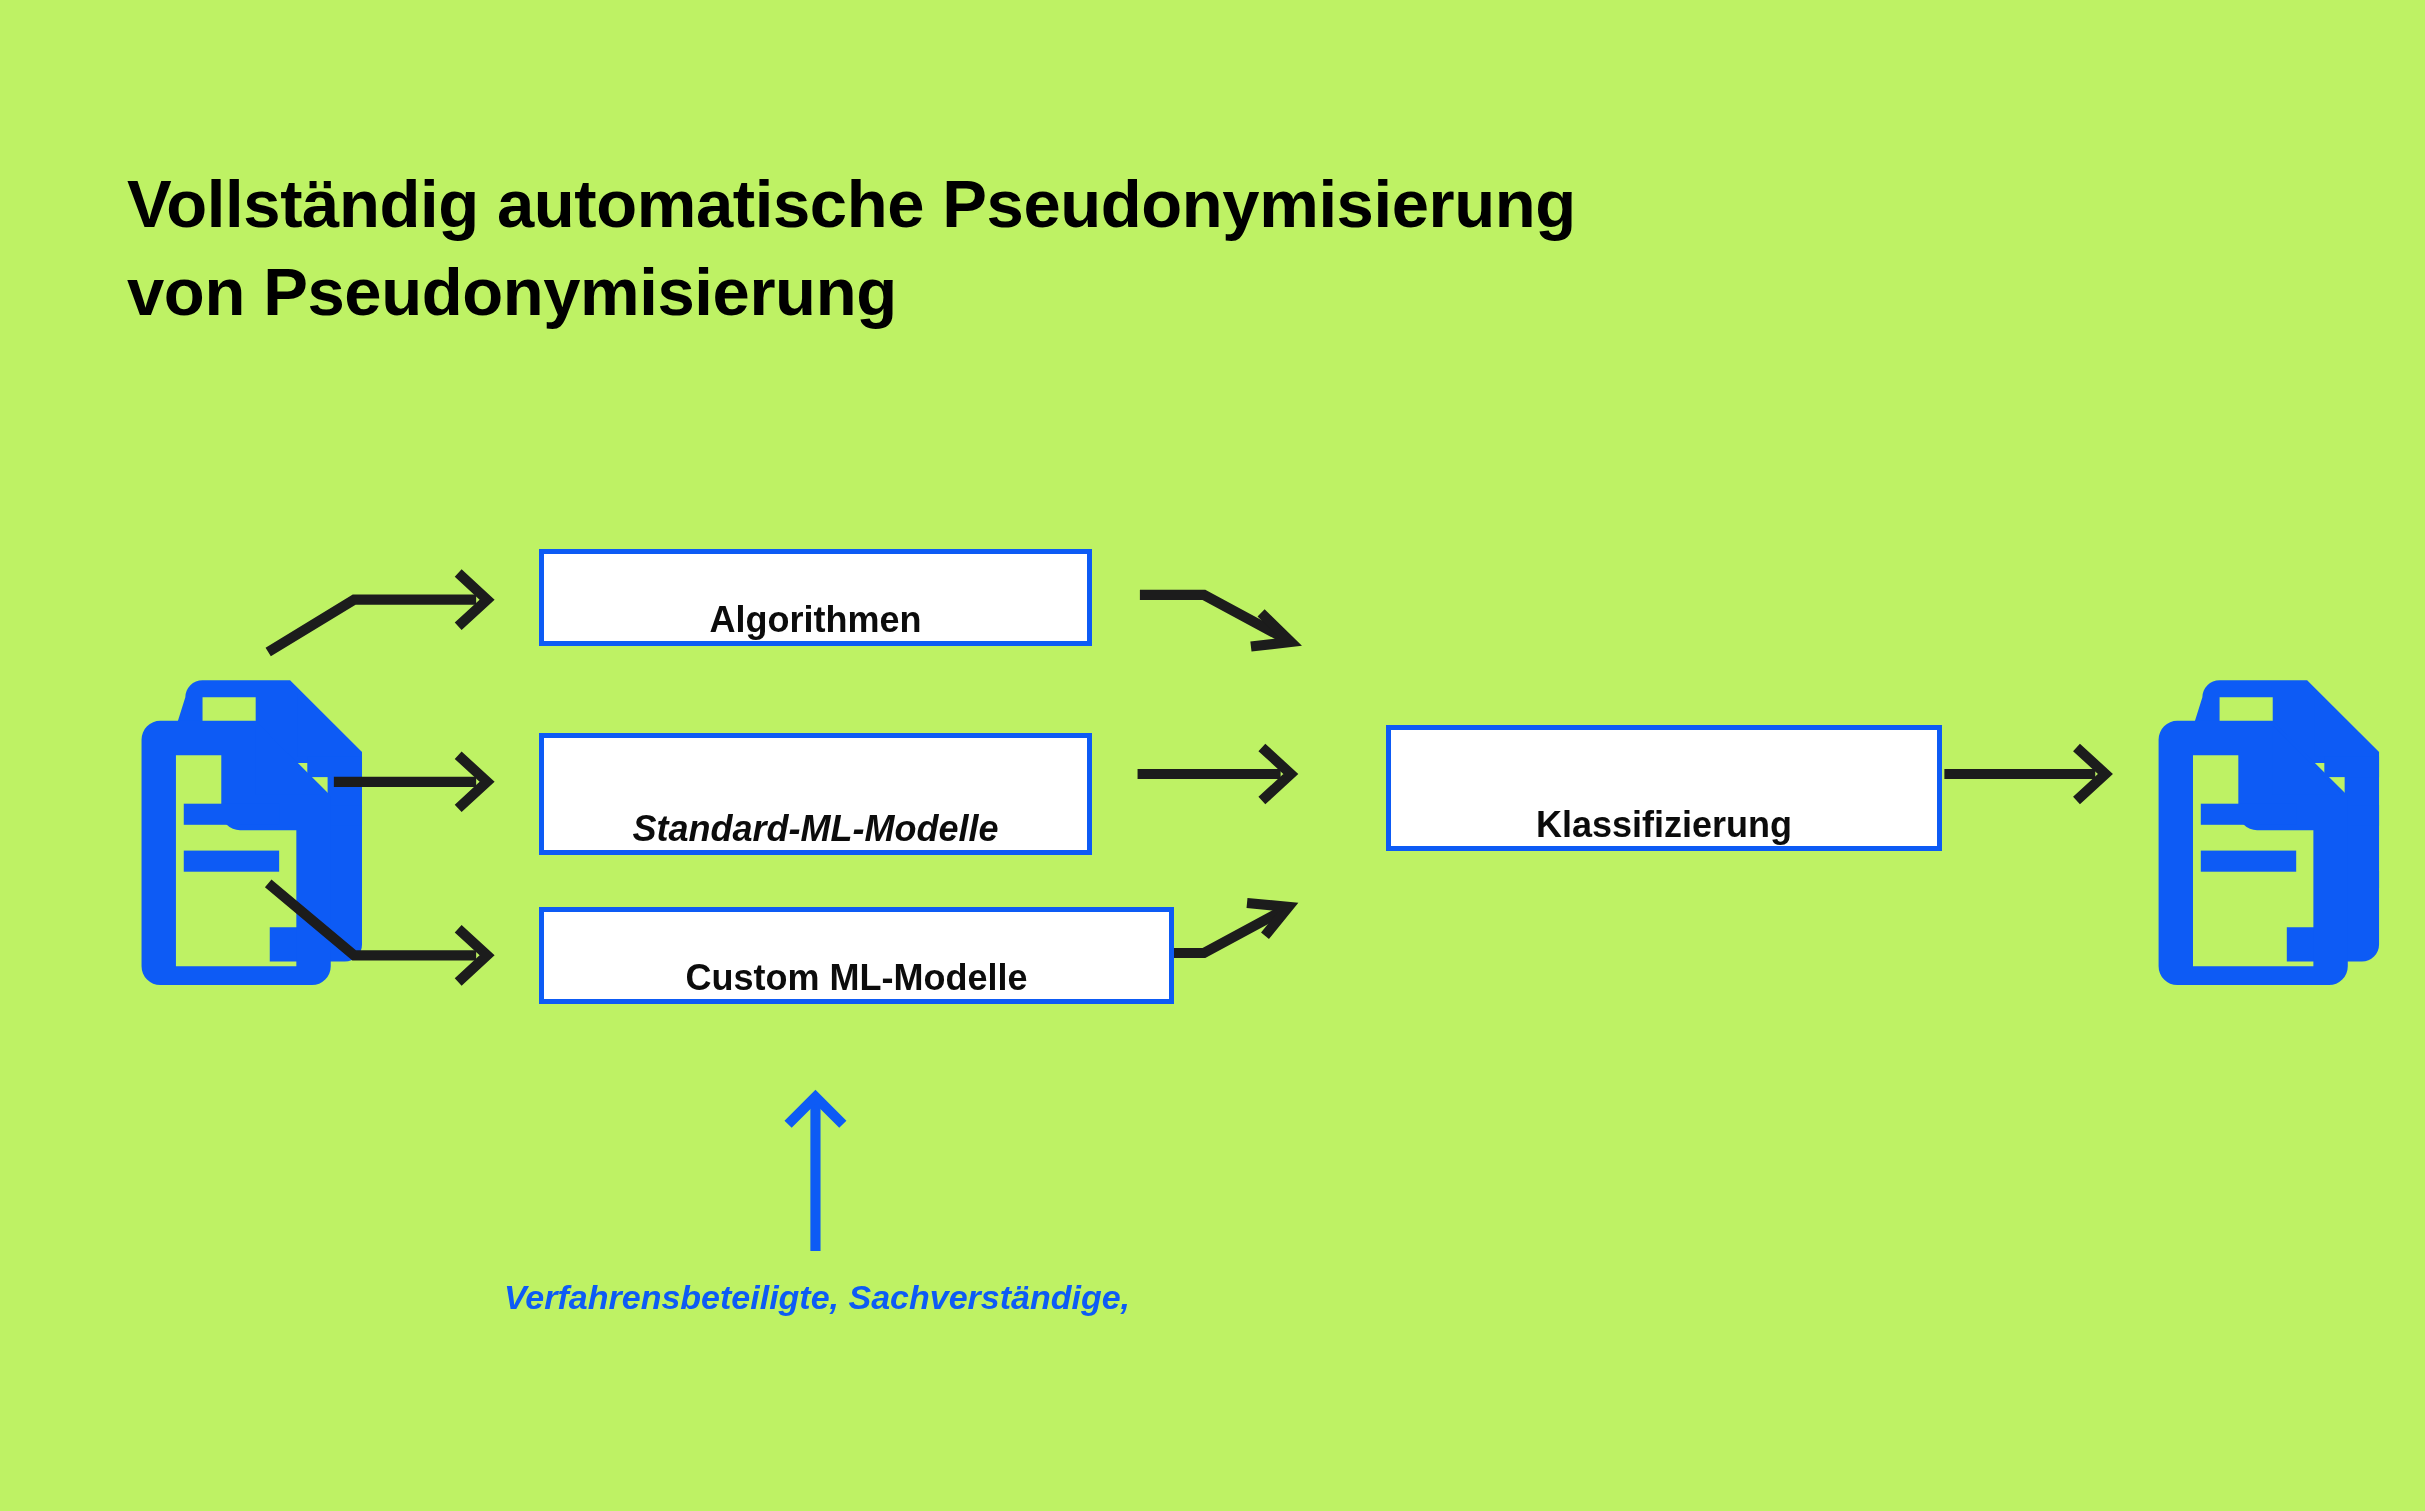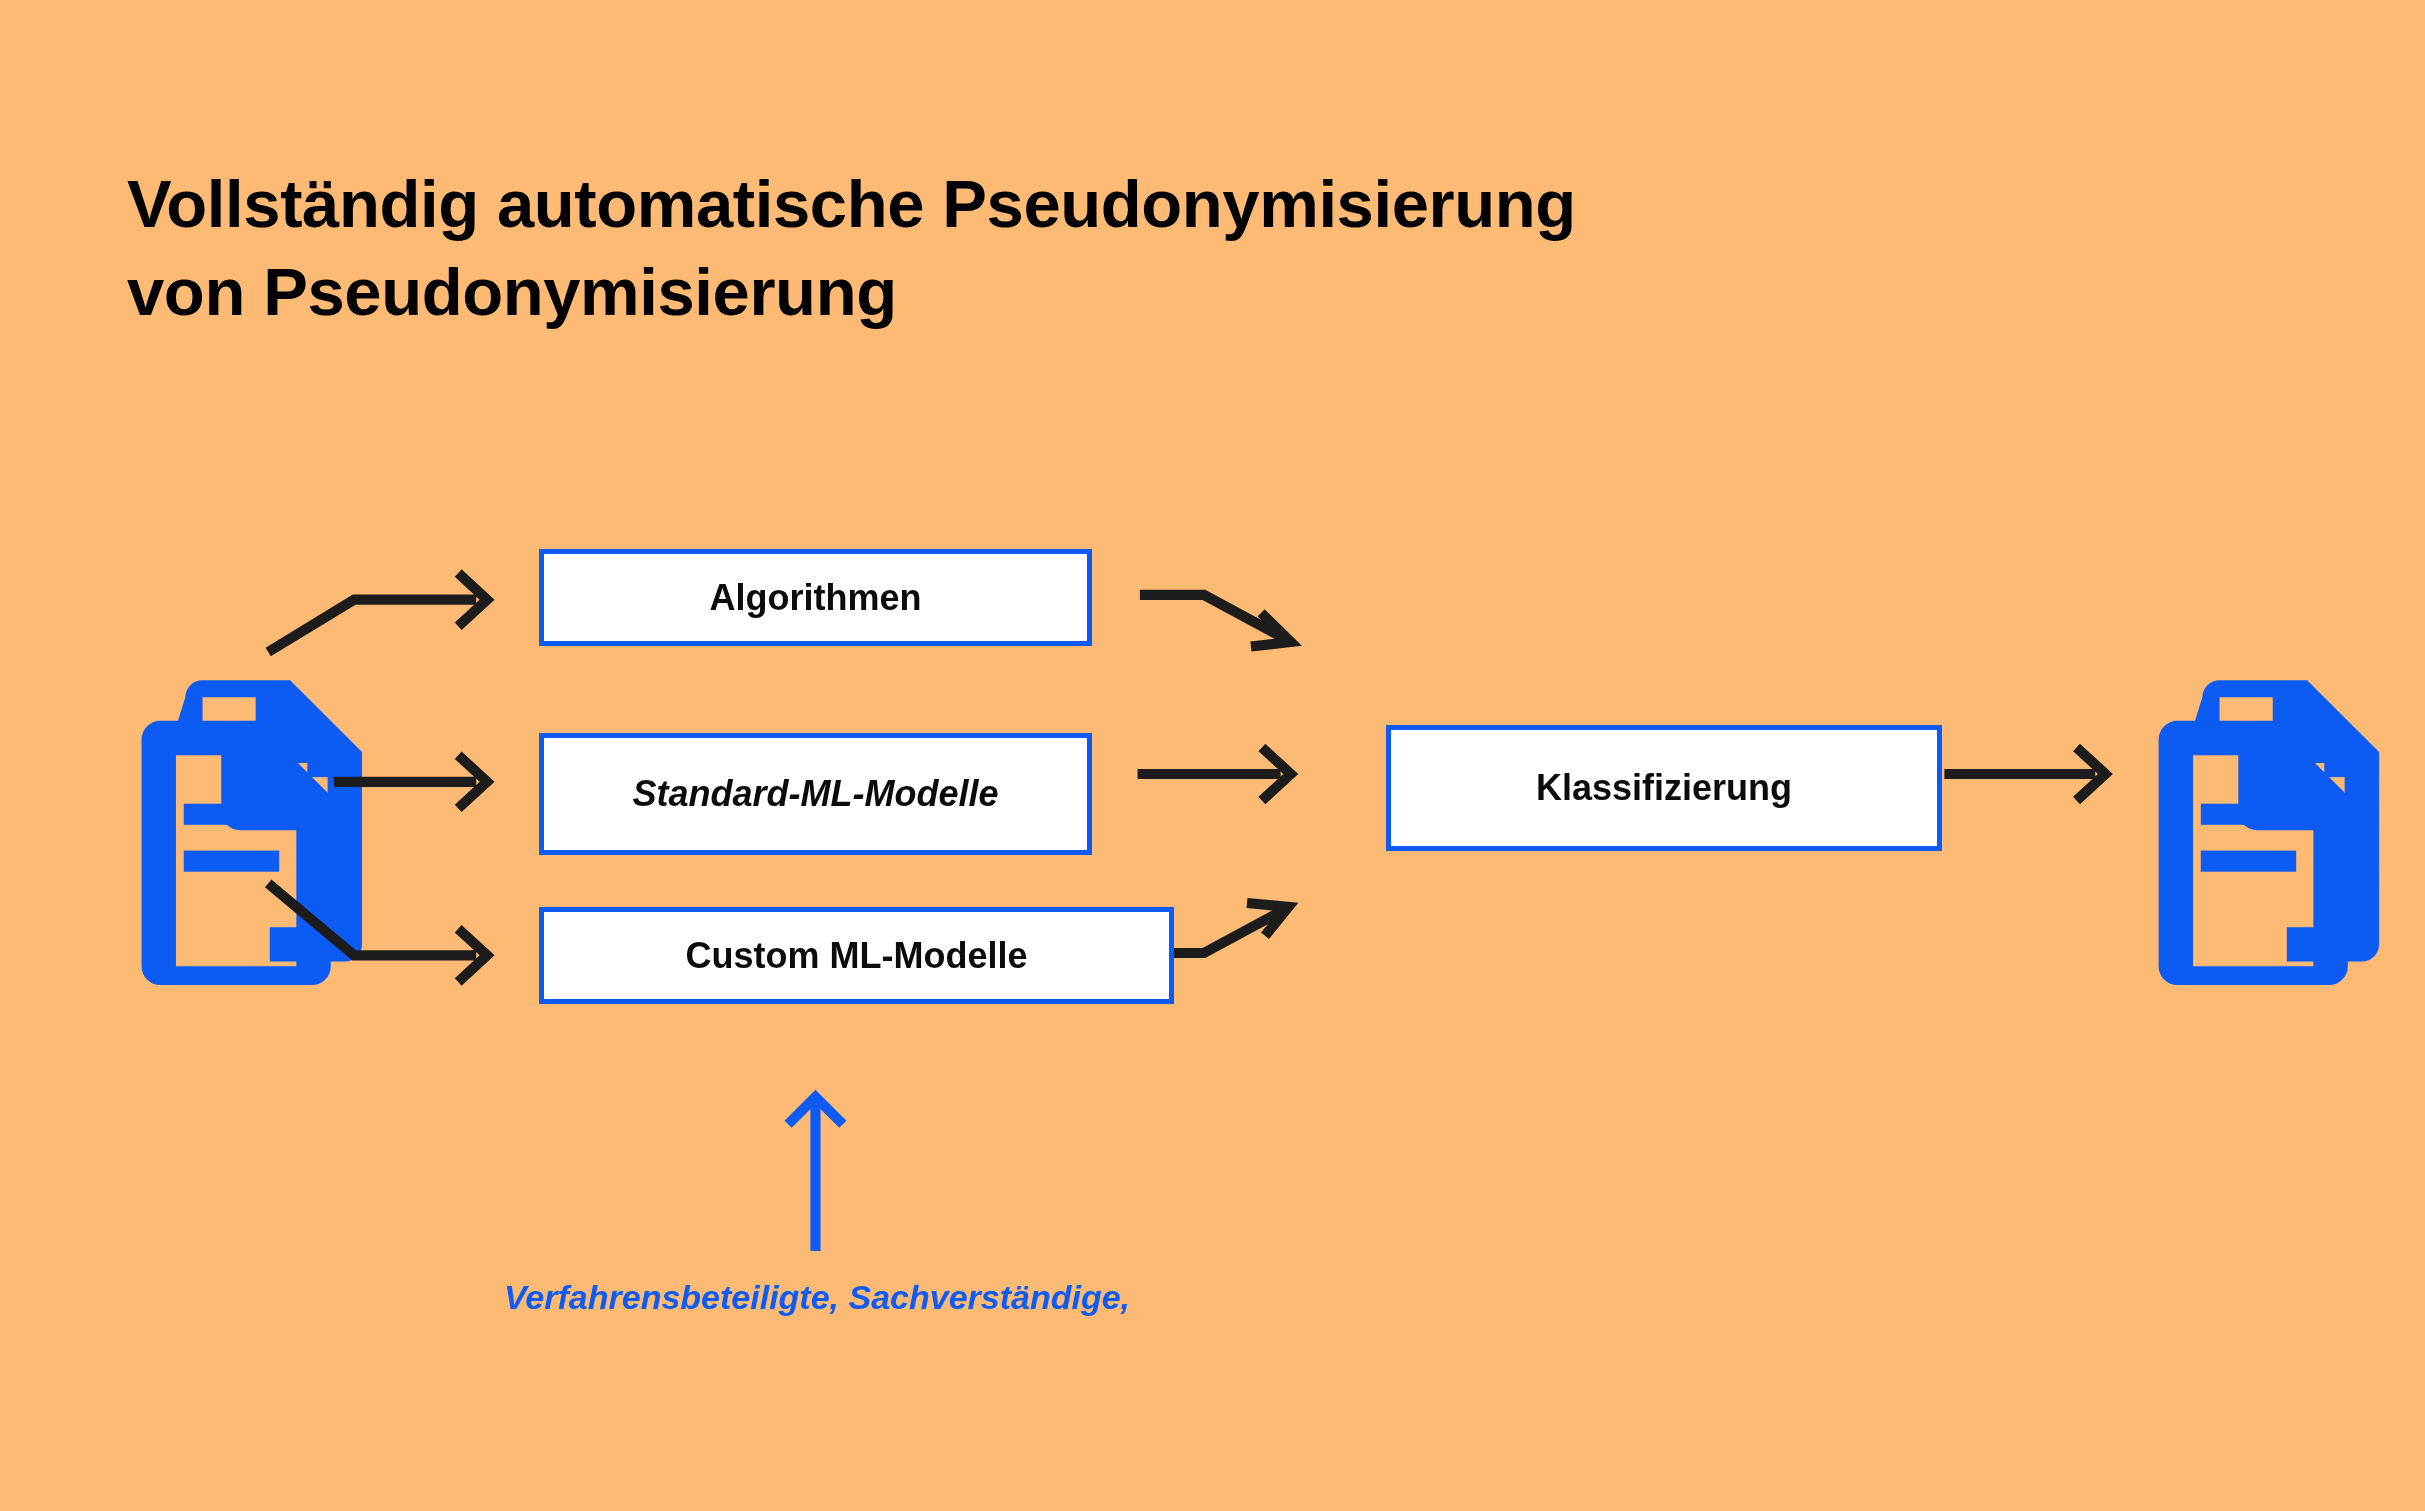--- a/index.html
+++ b/index.html
@@ -12,21 +12,21 @@
     height: 1512px;
     position: relative;
     overflow: hidden;
     font-family: "Liberation Sans", sans-serif;
     -webkit-font-smoothing: antialiased;
   }
 
   #stage {
     position: absolute;
     inset: 0;
-    background: #fdba74;
+    background: #bef264;
     padding-left: 20px;
   }
 
   
   #title-block {
     position: absolute;
     left: 127px;
     top: 160px;
     width: 1876px;
   }
@@ -49,21 +49,21 @@
     pointer-events: none;
   }
 
   
   .proc-box {
     position: absolute;
     box-sizing: border-box;
     background: #ffffff;
     border: 5.5px solid #0d5bf5;
     display: flex;
-    align-items: center;
+    align-items: flex-end;
     justify-content: center;
   }
   .proc-box .proc-label {
     font-size: 36px;
     font-weight: 700;
     color: #0c0c0c;
     white-space: nowrap;
     letter-spacing: 0px;
   }
 

